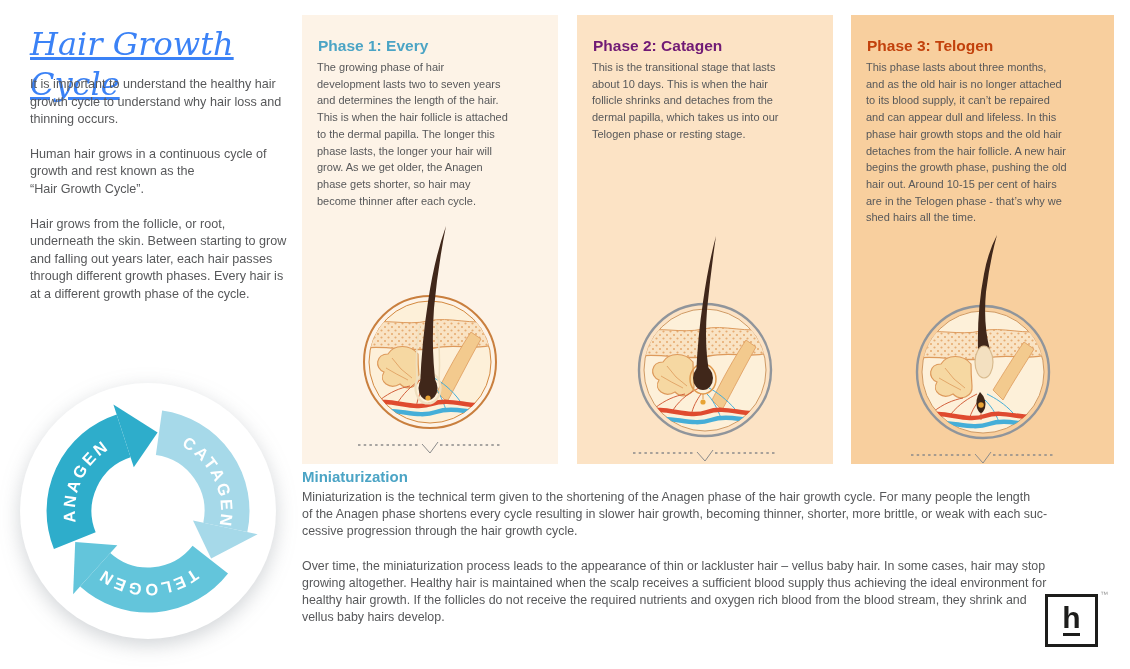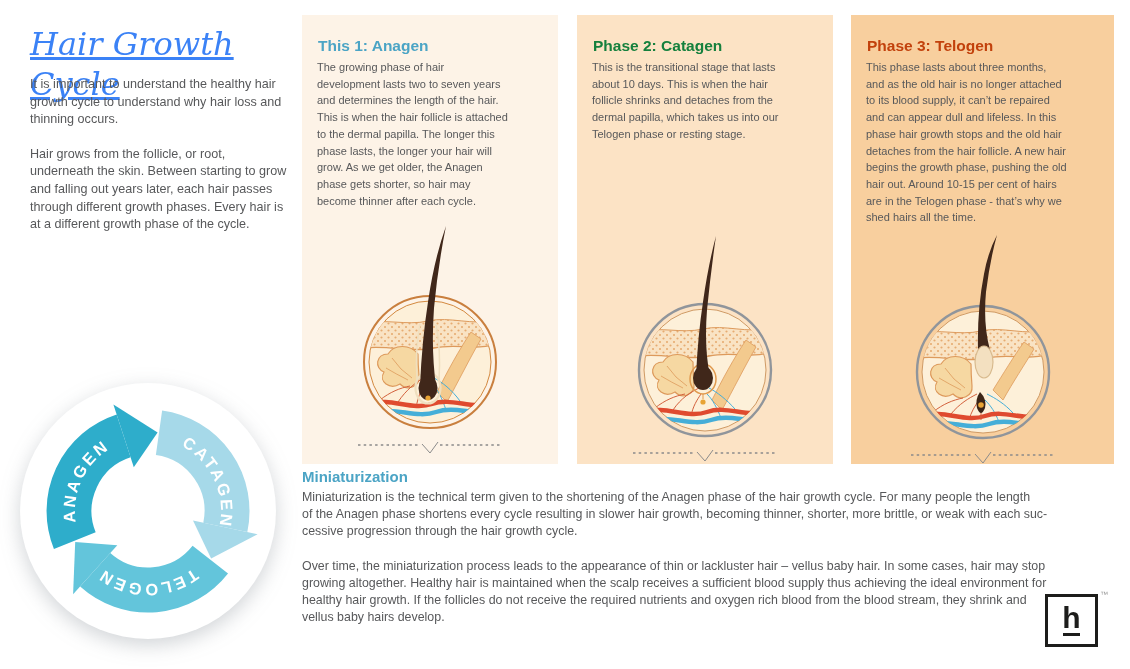--- a/index.html
+++ b/index.html
@@ -41,20 +41,23 @@
 </style>
 </head>
 <body>
 
 <h1 class="abs main-title" style="color: #3b82f6; text-decoration: underline;">Hair Growth Cycle</h1>
 
 <div class="abs intro">
   <p>It is important to understand the healthy hair
 growth cycle to understand why hair loss and
 thinning occurs.</p>
+  <p>Human hair grows in a continuous cycle of
+growth and rest known as the
+“Hair Growth Cycle”.</p>
   <p>Hair grows from the follicle, or root,
 underneath the skin. Between starting to grow
 and falling out years later, each hair passes
 through different growth phases. Every hair is
 at a different growth phase of the cycle.</p>
 </div>
 
 <svg class="abs cycle-svg" width="270" height="270" viewBox="0 0 270 270">
   <circle cx="135" cy="135" r="128" fill="#ffffff"></circle>
 
@@ -70,21 +73,21 @@
     <path id="tp-anagen" d="M71.8,171.5 A73,73 0 0 1 122.3,63.1"></path>
     <path id="tp-catagen" d="M147.7,63.1 A73,73 0 0 1 198.2,171.5"></path>
     <path id="tp-telogen" d="M190.9,181.9 A73,73 0 0 1 79.1,181.9"></path>
   </defs>
   <text class="cycle-label"><textPath href="#tp-anagen" startOffset="50%" text-anchor="middle">ANAGEN</textPath></text>
   <text class="cycle-label"><textPath href="#tp-catagen" startOffset="50%" text-anchor="middle">CATAGEN</textPath></text>
   <text class="cycle-label"><textPath href="#tp-telogen" startOffset="50%" text-anchor="middle">TELOGEN</textPath></text>
 </svg>
 
 <div class="panel" style="left: 302px; width: 256px; background-color: rgb(253, 243, 231);">
-  <h2 style="color: rgb(75, 164, 197);">This 1: Anagen</h2>
+  <h2 style="color: rgb(75, 164, 197);">Phase 1: Every</h2>
   <div class="body">The growing phase of hair
 development lasts two to seven years
 and determines the length of the hair.
 This is when the hair follicle is attached
 to the dermal papilla. The longer this
 phase lasts, the longer your hair will
 grow. As we get older, the Anagen
 phase gets shorter, so hair may
 become thinner after each cycle.</div>
 
@@ -121,21 +124,21 @@
     <ellipse cx="108" cy="168" rx="9.5" ry="12" fill="#40271a"></ellipse>
     <circle cx="108" cy="178" r="2.6" fill="#e8a435"></circle>
     <g stroke="#8b8b8b" fill="none">
       <path d="M38,225 H100 M120,225 H182" stroke-width="1.6" stroke-dasharray="2.5,3.2"></path>
       <polyline points="102,224 110,233 118,222" stroke-width="1"></polyline>
     </g>
   </svg>
 </div>
 
 <div class="panel" style="left: 577px; width: 256px; background-color: rgb(252, 227, 197);">
-  <h2 style="color: #15803d;">Phase 2: Catagen</h2>
+  <h2 style="color: #701a75;">Phase 2: Catagen</h2>
   <div class="body">This is the transitional stage that lasts
 about 10 days. This is when the hair
 follicle shrinks and detaches from the
 dermal papilla, which takes us into our
 Telogen phase or resting stage.</div>
 
   <svg class="illu" style="top:213px;" width="220" height="240" viewBox="0 0 220 240">
     <defs>
         <clipPath id="c2">
           <circle cx="110" cy="142" r="61"></circle>

